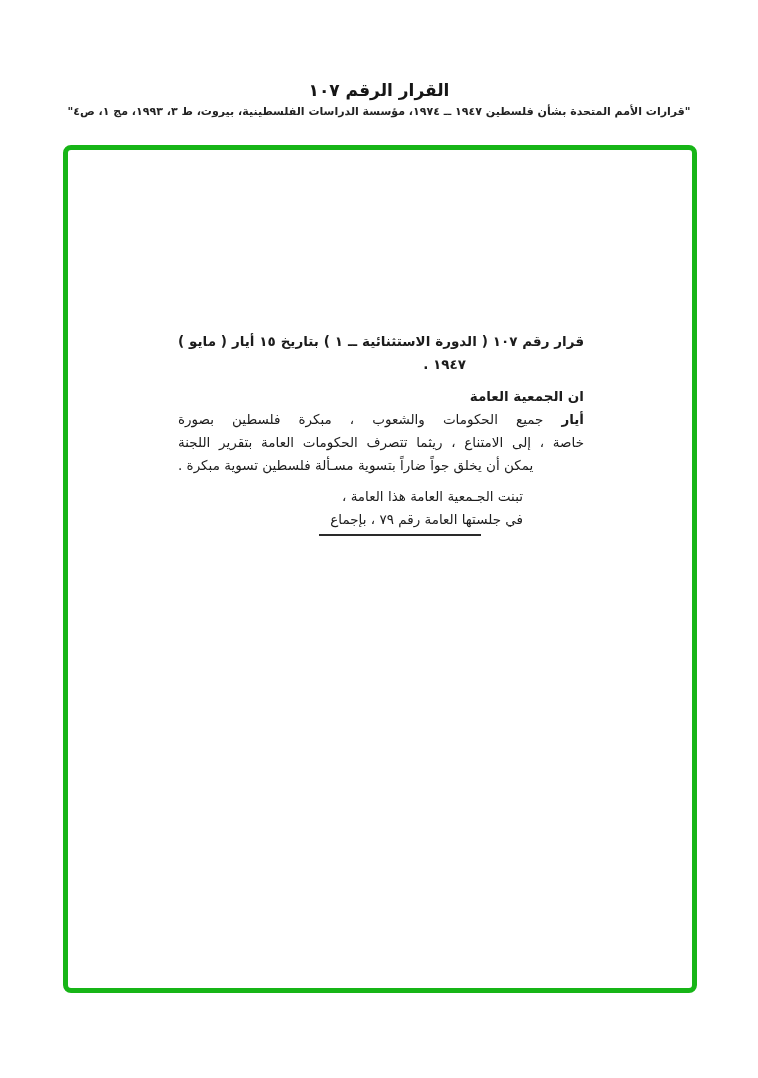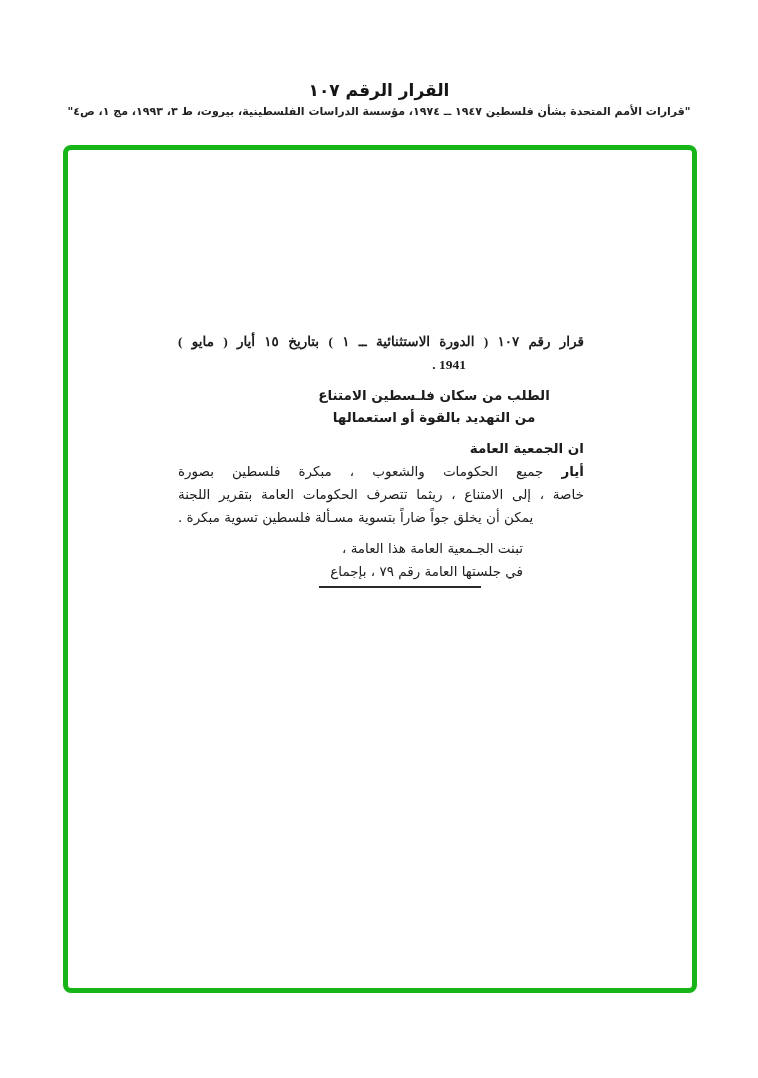--- a/index.html
+++ b/index.html
@@ -39,21 +39,21 @@
   .content{
     position:absolute;
     left:110px;top:180px;
     width:406px;
     direction:rtl;
     font-size:13.5px;
     line-height:23px;
     color:#1c1c1c;
   }
 
-  .bold{font-weight:bold;font-family:Liberation Serif, serif;}
+  .bold{font-weight:bold;}
 
   .jline{
     text-align:justify;
     text-align-last:justify;
     white-space:normal;
   }
 
   .year-line{
     text-align:right;
     padding-left:0;
@@ -105,26 +105,22 @@
   <div class="doc-title">القرار الرقم ١٠٧</div>
 
   <div class="doc-citation">"قرارات الأمم المتحدة بشأن فلسطين ١٩٤٧ ــ ١٩٧٤، مؤسسة الدراسات الفلسطينية، بيروت، ط ٣، ١٩٩٣، مج ١، ص٤"</div>
 
   <div class="frame" style="border-color: rgb(23, 181, 23);">
 
     <div class="content">
 
       <div class="jline bold">قرار رقم ١٠٧ ( الدورة الاستثنائية ــ ١ ) بتاريخ ١٥ أيار ( مايو )</div>
 
-      <div class="year-line bold">1941 .</div>
+      <div class="year-line bold">١٩٤٧ .</div>
 
-      <div class="subject">
-        <div>الطلب من سكان فلـسطين الامتناع</div>
-        <div>من التهديد بالقوة أو استعمالها</div>
-      </div>
 
       <div class="preamble">ان الجمعية العامة</div>
 
       <div class="para">
         <div class="jline"><b>أيار</b> <span>جميع الحكومات والشعوب ، مبكرة فلسطين بصورة</span></div>
         <div class="jline">خاصة ، إلى الامتناع ، ريثما تتصرف الحكومات العامة بتقرير اللجنة</div>
         <div class="lastline">يمكن أن يخلق جواً ضاراً بتسوية مسـألة فلسطين تسوية مبكرة .</div>
       </div>
 
       <div class="closing">

